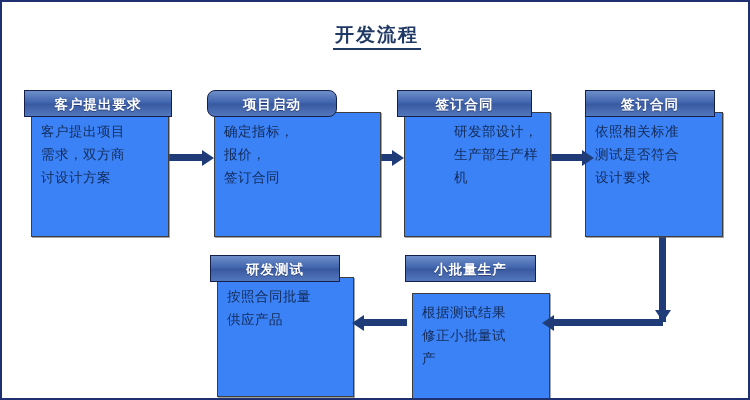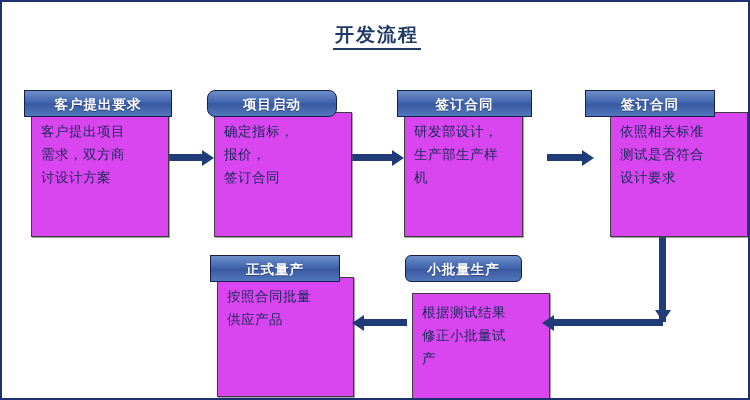--- a/index.html
+++ b/index.html
@@ -53,21 +53,21 @@
     text-align: center;
     line-height: 26px;
     height: 27px;
     z-index: 3;
     text-shadow: 0 1px 0 rgba(10,20,60,0.45);
   }
   .node-body {
     position: absolute;
     box-sizing: border-box;
     border: 1px solid #3d3d3d;
-    background: #d946ef;
+    background: #3b82f6;
     color: #132a56;
     font-size: 13.5px;
     line-height: 23px;
     letter-spacing: 0.5px;
     z-index: 2;
     box-shadow: 1px 1px 0 rgba(90,90,90,0.55);
   }
   .node-body .body-text {
     display: block;
     padding: 7px 9px 0 9px;
@@ -129,75 +129,75 @@
     </div>
   </div>
 
   <div class="conn-h" style="left:160px; top:152px; width:45px;"></div>
   <div class="arrow arrow-right" style="left:200px; top:147.5px;"></div>
 
   <div class="node" style="left:205px; top:88px;">
     <div class="node-header" style="width:130px;border-radius:8px;">
       <span>项目启动</span>
     </div>
-    <div class="node-body" style="left:7px; top:22px; width:138px; height:125px;">
+    <div class="node-body" style="left:7px; top:22px; width:167px; height:125px;">
       <span class="body-text">确定指标，
 报价，
 签订合同</span>
     </div>
   </div>
 
   <div class="conn-h" style="left:350px; top:152px; width:45px;"></div>
   <div class="arrow arrow-right" style="left:390px; top:147.5px;"></div>
 
   <div class="node" style="left:395px; top:88px;">
     <div class="node-header" style="width:135px;">
       <span>签订合同</span>
     </div>
-    <div class="node-body" style="left:7px; top:22px; width:119px; height:125px;">
+    <div class="node-body" style="left:7px; top:22px; width:147px; height:125px;padding-left:40px;">
       <span class="body-text">研发部设计，
 生产部生产样
 机</span>
     </div>
   </div>
 
   <div class="conn-h" style="left:545px; top:152px; width:40px;"></div>
   <div class="arrow arrow-right" style="left:580px; top:147.5px;"></div>
 
   <div class="node" style="left:583px; top:88px;">
     <div class="node-header" style="width:130px;">
       <span>签订合同</span>
     </div>
-    <div class="node-body" style="left:25px; top:22px; width:138px; height:125px;">
+    <div class="node-body" style="left:0; top:22px; width:138px; height:125px;">
       <span class="body-text">依照相关标准
 测试是否符合
 设计要求</span>
     </div>
   </div>
 
   <div class="conn-v" style="left:657px; top:213px; height:107px;"></div>
   <div class="arrow arrow-down" style="left:652.5px; top:308px;"></div>
   <div class="conn-h" style="left:548px; top:317px; width:113px;"></div>
   <div class="arrow arrow-left" style="left:540px; top:312.5px;"></div>
 
   <div class="node" style="left:208px; top:253px;">
     <div class="node-header" style="width:130px;">
-      <span>正式量产</span>
+      <span>研发测试</span>
     </div>
     <div class="node-body" style="left:7px; top:22px; width:137px; height:120px;">
       <span class="body-text">按照合同批量
 供应产品</span>
     </div>
   </div>
 
   <div class="conn-h" style="left:360px; top:317px; width:45px;"></div>
   <div class="arrow arrow-left" style="left:350px; top:312.5px;"></div>
 
   <div class="node" style="left:403px; top:253px;">
-    <div class="node-header" style="width:117px;border-radius:6px;">
+    <div class="node-header" style="width:131px;">
       <span>小批量生产</span>
     </div>
     <div class="node-body" style="left:7px; top:38px; width:138px; height:120px;">
       <span class="body-text">根据测试结果
 修正小批量试
 产</span>
     </div>
   </div>
 
 </div>

